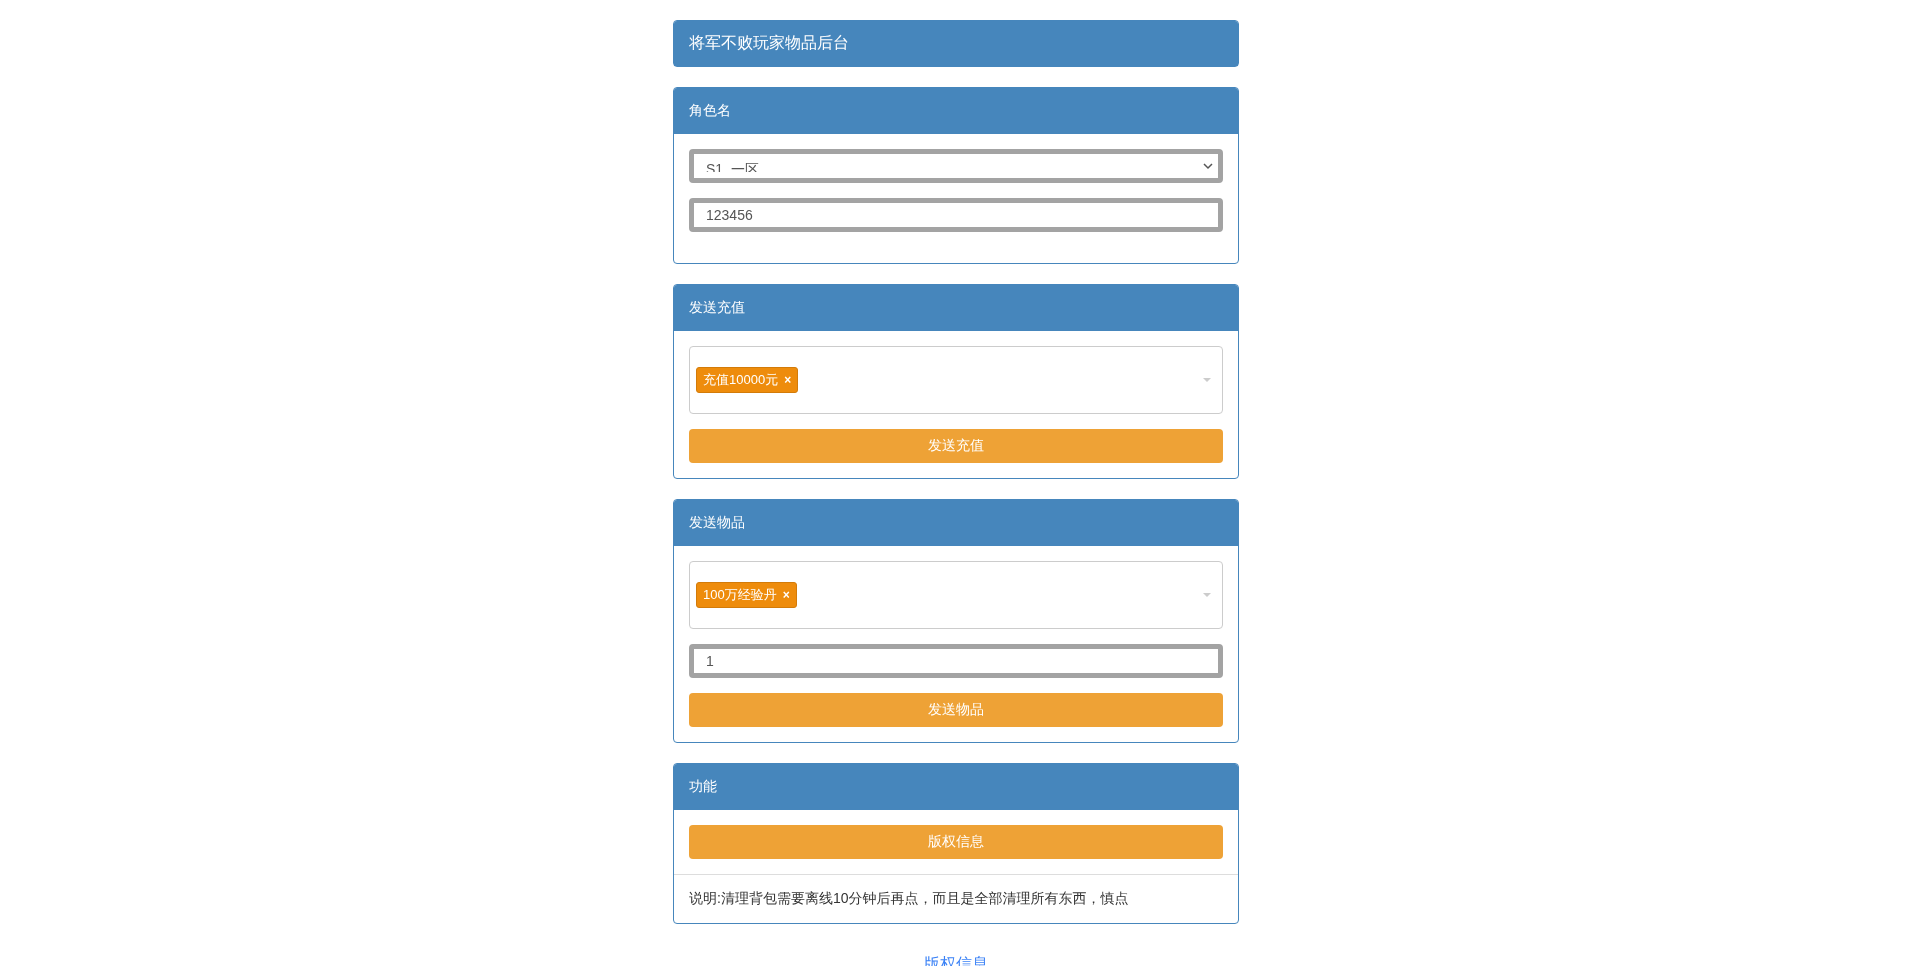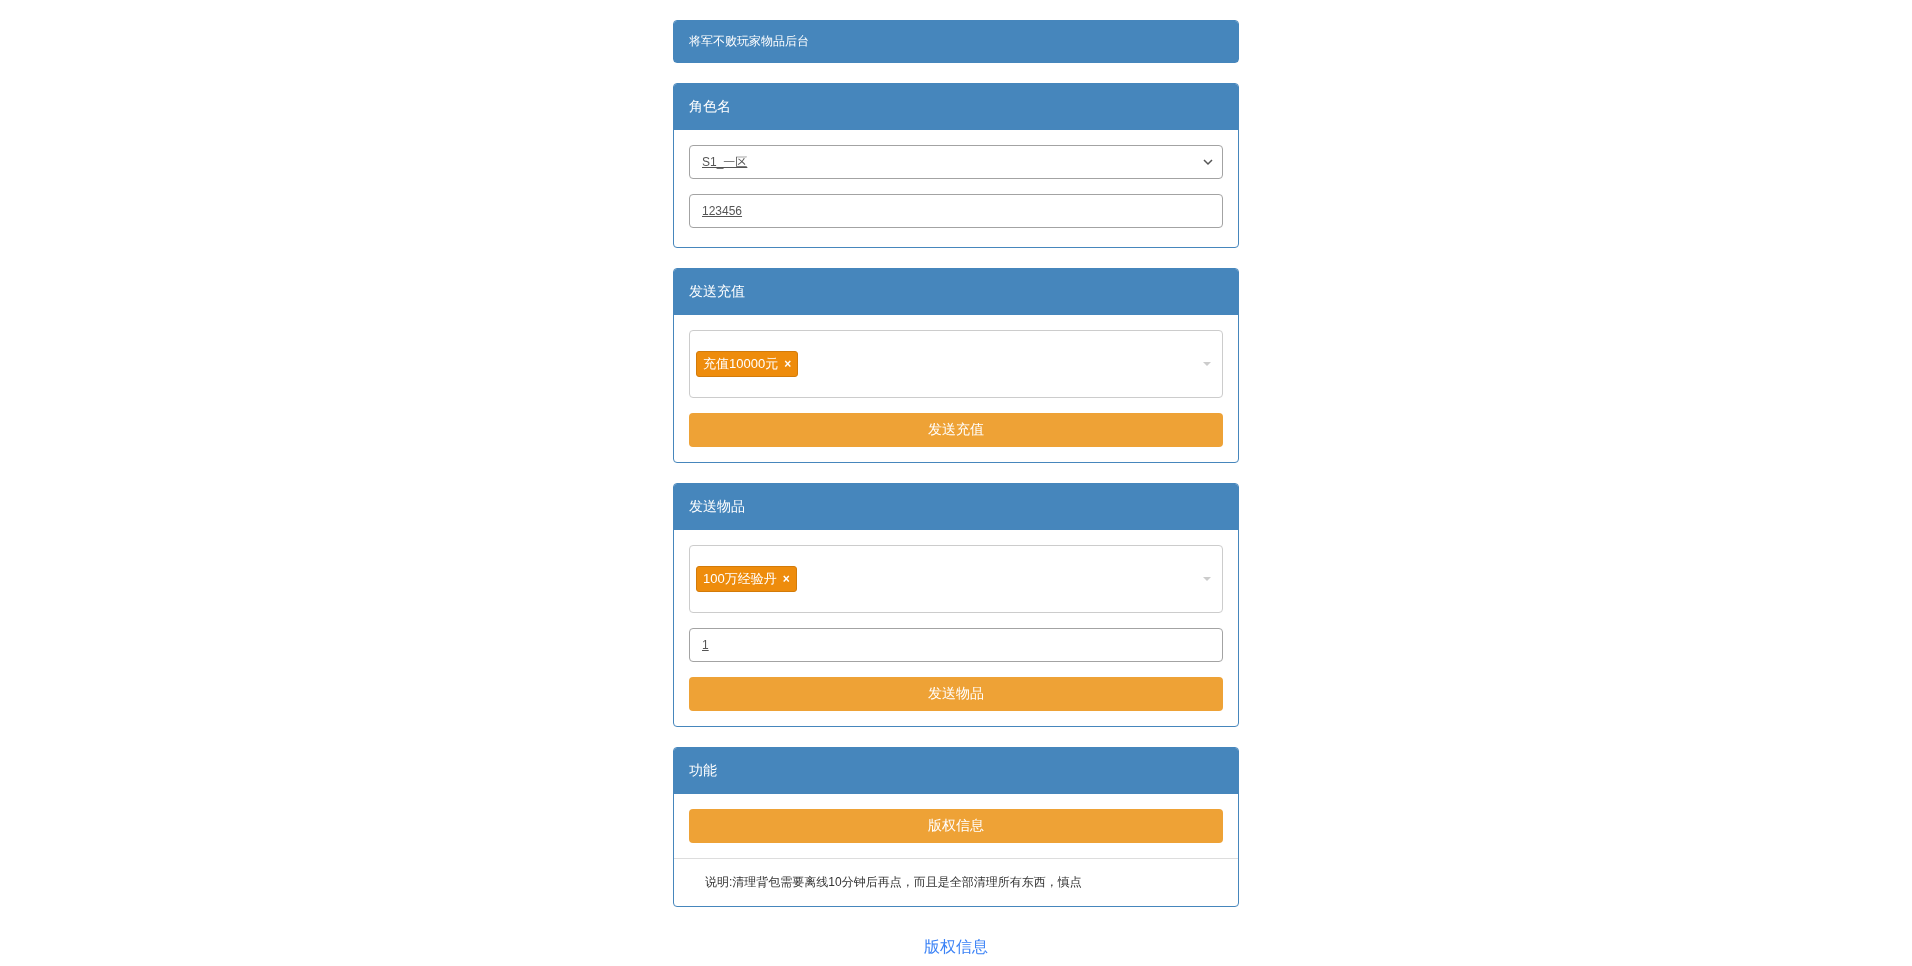--- a/index.html
+++ b/index.html
@@ -26,42 +26,41 @@
     }
     .panel-heading {
       background-color: #4686bc;
       color: #fff;
       padding: 14px 15px;
       font-size: 14px;
       border-top-left-radius: 3px;
       border-top-right-radius: 3px;
     }
     .panel-heading.large {
-      font-size: 12px;
+      font-size: 16px;
       padding: 12px 15px;
     }
     .panel-body {
       padding: 15px;
     }
     .form-control {
       display: block;
       width: 100%;
       height: 34px;
       padding: 6px 12px;
-      font-size: 12px;
+      font-size: 14px;
       line-height: 1.4;
       color: #555;
       background-color: #fff;
-      border: 1px solid #a3a3a3;
+      border: 5px solid #a3a3a3;
       border-radius: 4px;
       margin-bottom: 15px;
-      text-decoration: underline;
     }
     .form-control:last-child {
-      margin-bottom: 4px;
+      margin-bottom: 16px;
     }
     select.form-control {
       appearance: none;
       -webkit-appearance: none;
       background-image: none;
       padding-right: 24px;
     }
     .select-wrapper {
       position: relative;
       margin-bottom: 15px;
@@ -122,24 +121,23 @@
       margin-left: 6px;
       font-size: 12px;
       cursor: pointer;
       font-weight: bold;
     }
     .multi-caret {
       color: #ccc;
       padding-right: 4px;
     }
     .help-text {
-      font-size: 12px;
+      font-size: 14px;
       color: #333;
       margin-top: 15px;
-      margin-left: 16px;
     }
     hr {
       border: none;
       border-top: 1px solid #ddd;
       margin: 15px -15px 10px -15px;
     }
     .footer {
       text-align: center;
       color: #3b82f6;
       font-size: 16px;

